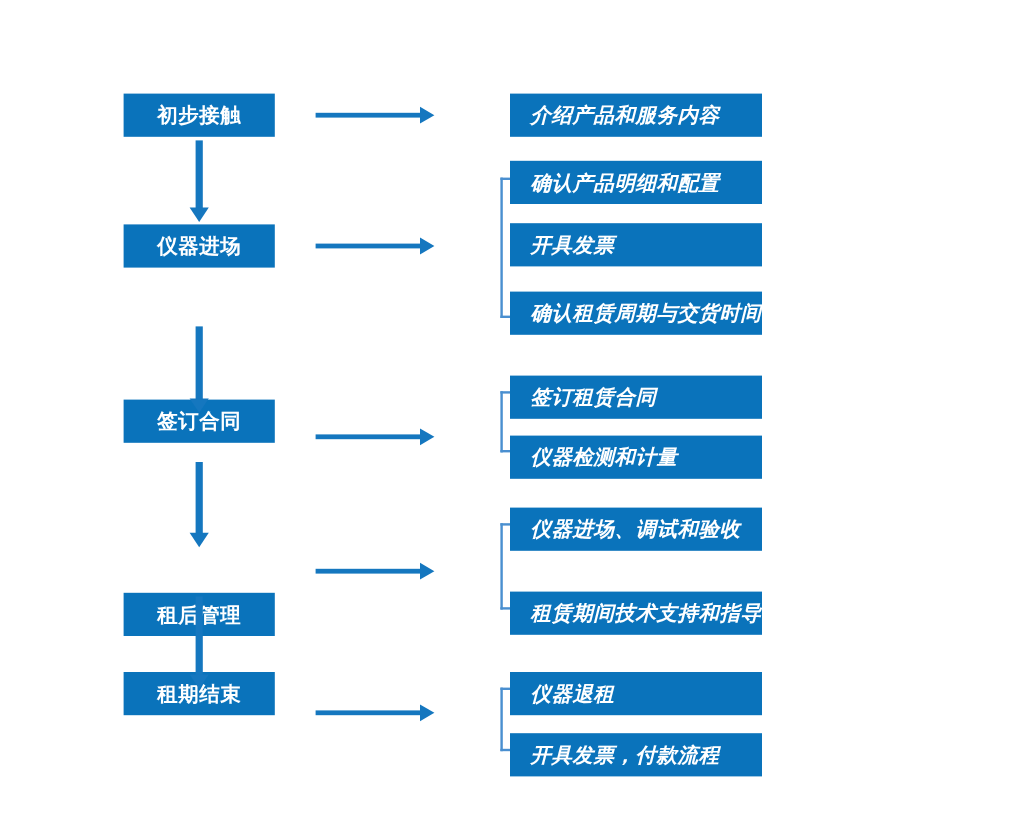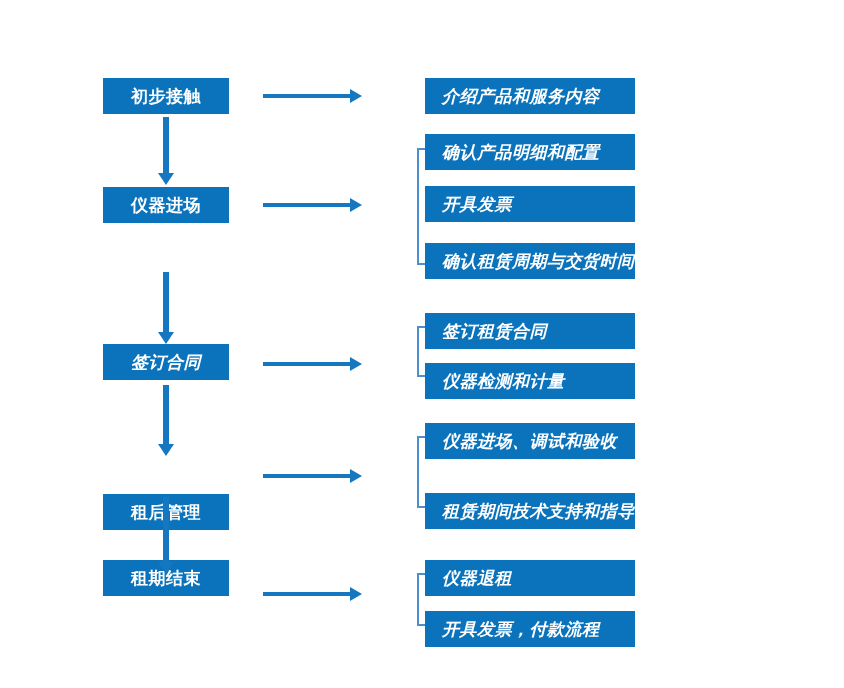--- a/index.html
+++ b/index.html
@@ -129,21 +129,21 @@
   }
 </style>
 </head>
 <body>
 
 <div id="canvas">
 
 
   <div class="box stage" style="top:78px;">初步接触</div>
   <div class="box stage" style="top:187px;">仪器进场</div>
-  <div class="box stage" style="top:344px;font-style:italic;">签订合同</div>
+  <div class="box stage" style="top:333px;">签订合同</div>
   <div class="box stage" style="top:458px;margin-top:36px;">租后管理</div>
   <div class="box stage" style="top:560px;">租期结束</div>
 
   <div class="arrow-v" style="left:158px; top:117px; height:68px;">
     <div class="shaft"></div>
     <div class="head"></div>
   </div>
   <div class="arrow-v" style="left:158px; top:272px; height:72px;">
     <div class="shaft"></div>
     <div class="head"></div>

